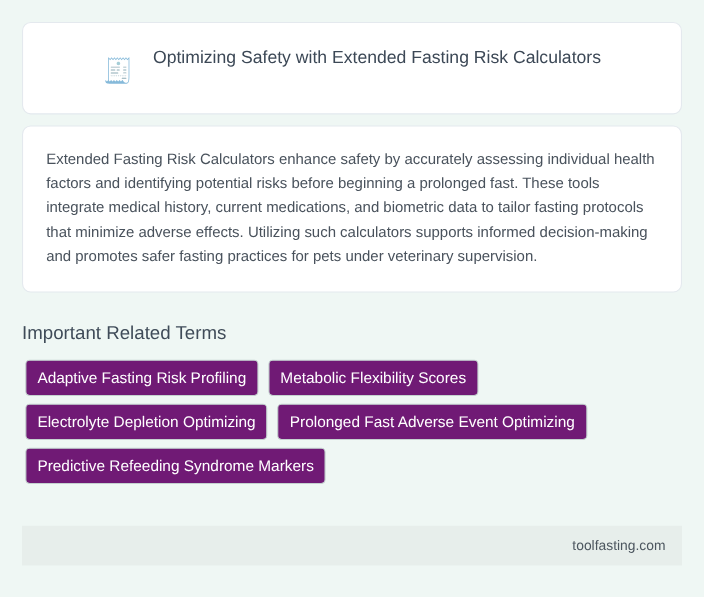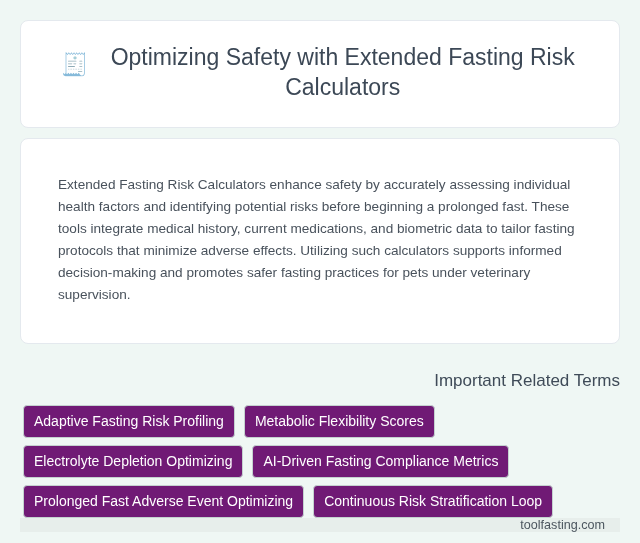--- a/index.html
+++ b/index.html
@@ -44,45 +44,45 @@
   .title-icon {
     font-size: 22px;
     line-height: 1.25;
     flex: 0 0 auto;
     margin-top: 8px;
     filter: grayscale(0.35);
     color: #b7aece;
   }
 
   .title-text {
-    font-size: 23px;
+    font-size: 16px;
     line-height: 1.3;
     font-weight: normal;
     color: #3c4856;
     text-align: center;
     margin: 0;
     max-width: 480px;
   }
 
   .desc-card {
     margin-top: 10px;
     padding: 19px 21px 21px 21px;
   }
 
   .desc-text {
     font-size: 13.6px;
     line-height: 1.62;
     color: #49525c;
-    margin: 16px;
+    margin: 0;
     text-align: left;
   }
 
   
   .terms-heading {
-    text-align: right;
+    text-align: left;
     font-size: 17px;
     font-weight: normal;
     color: #3f4b58;
     margin: 27px 0 14px 0;
   }
 
   .tag-list {
     display: flex;
     flex-wrap: wrap;
     gap: 7px 9px;
@@ -134,23 +134,22 @@
   <div class="card desc-card">
     <p class="desc-text">Extended Fasting Risk Calculators enhance safety by accurately assessing individual health factors and identifying potential risks before beginning a prolonged fast. These tools integrate medical history, current medications, and biometric data to tailor fasting protocols that minimize adverse effects. Utilizing such calculators supports informed decision-making and promotes safer fasting practices for pets under veterinary supervision.</p>
   </div>
 
   <h2 class="terms-heading">Important Related Terms</h2>
 
   <div class="tag-list">
     <span class="tag">Adaptive Fasting Risk Profiling</span>
     <span class="tag">Metabolic Flexibility Scores</span>
     <span class="tag">Electrolyte Depletion Optimizing</span>
-    <span class="tag">AI-Driven Fasting Compliance Metrics</span>
     <span class="tag">Prolonged Fast Adverse Event Optimizing</span>
-    <span class="tag">Continuous Risk Stratification Loop</span>
+    <span class="tag">Predictive Refeeding Syndrome Markers</span>
   </div>
 
   <div class="footer-spacer"></div>
 
   <div class="footer">
     <span class="footer-site">toolfasting.com</span>
   </div>
 
 </div>
 

